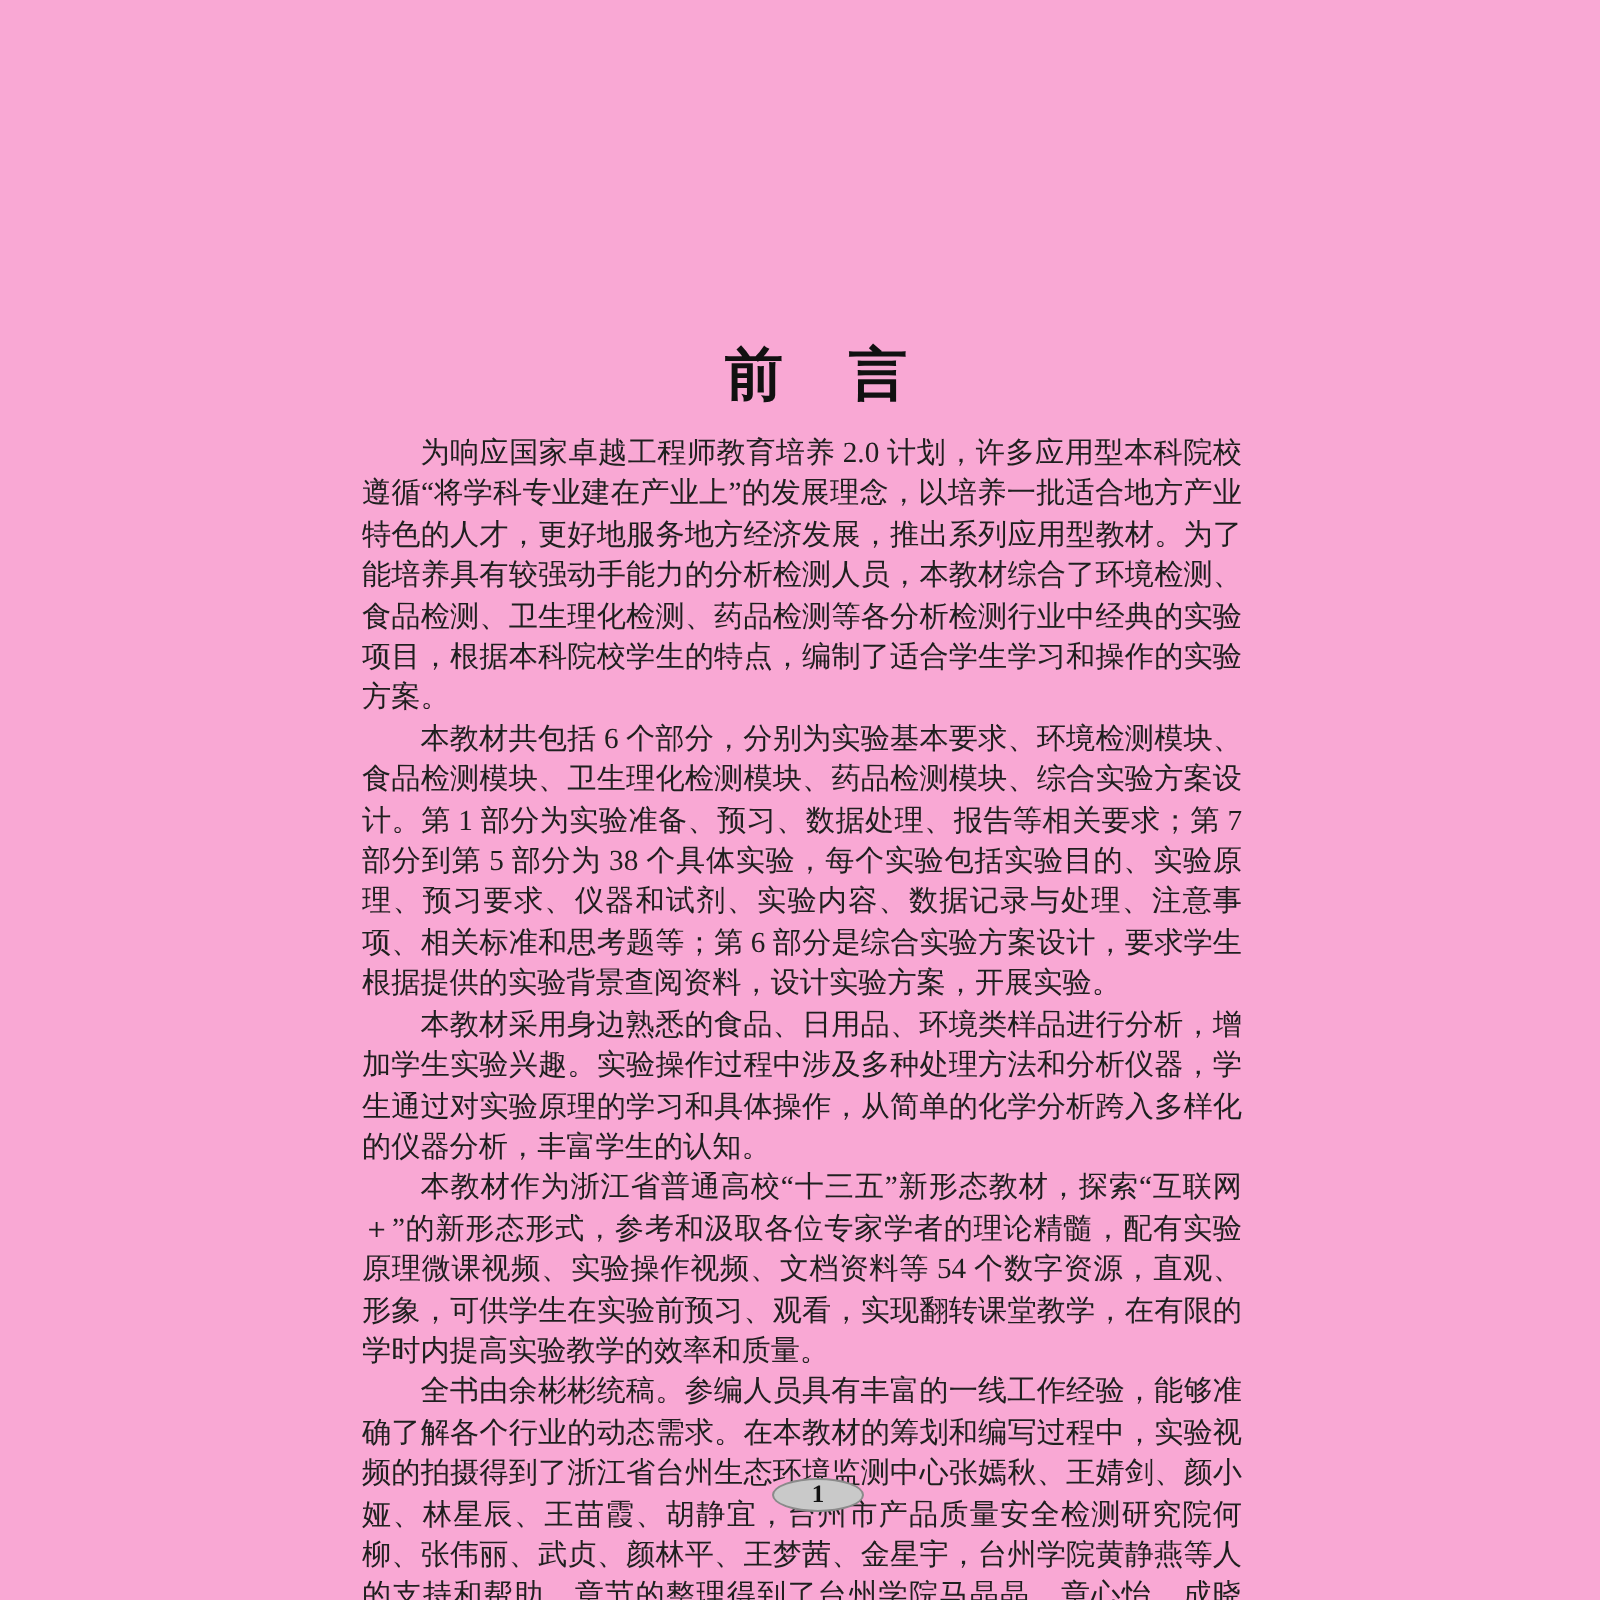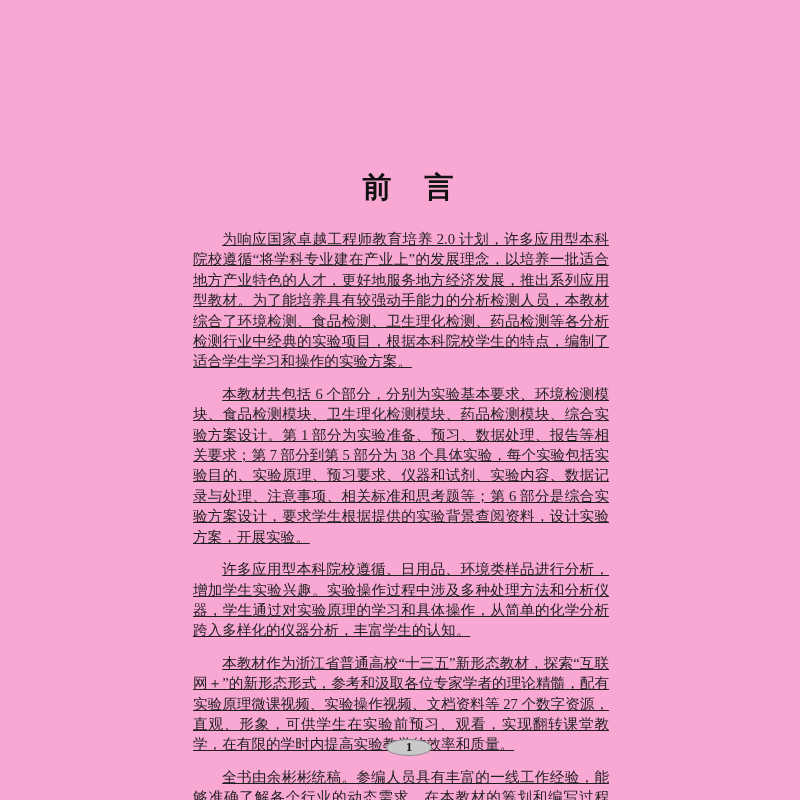--- a/index.html
+++ b/index.html
@@ -33,24 +33,23 @@
     top: 217px;
     left: 181px;
     width: 440px;
     font-size: 14.6px;
     line-height: 20.4px;
     text-align: justify;
     text-justify: inter-ideograph;
     color: #1f1f1f;
   }
   .body-text p {
-    margin: 12px;
+    margin: 0;
     padding: 0;
     text-indent: 2em;
-    text-decoration: underline;
   }
   .page-number-badge {
     position: absolute;
     top: 739px;
     left: 50%;
     transform: translateX(-50%);
     width: 46px;
     height: 17px;
     background: #c9c9c9;
     border: 1px solid #8a8a8a;
@@ -70,22 +69,22 @@
 </head>
 <body>
 
 <div class="sheet">
 
   <div class="page-title">前　言</div>
 
   <div class="body-text">
     <p>为响应国家卓越工程师教育培养 2.0 计划，许多应用型本科院校遵循“将学科专业建在产业上”的发展理念，以培养一批适合地方产业特色的人才，更好地服务地方经济发展，推出系列应用型教材。为了能培养具有较强动手能力的分析检测人员，本教材综合了环境检测、食品检测、卫生理化检测、药品检测等各分析检测行业中经典的实验项目，根据本科院校学生的特点，编制了适合学生学习和操作的实验方案。</p>
     <p>本教材共包括 6 个部分，分别为实验基本要求、环境检测模块、食品检测模块、卫生理化检测模块、药品检测模块、综合实验方案设计。第 1 部分为实验准备、预习、数据处理、报告等相关要求；第 7 部分到第 5 部分为 38 个具体实验，每个实验包括实验目的、实验原理、预习要求、仪器和试剂、实验内容、数据记录与处理、注意事项、相关标准和思考题等；第 6 部分是综合实验方案设计，要求学生根据提供的实验背景查阅资料，设计实验方案，开展实验。</p>
-    <p>许多应用型本科院校遵循、日用品、环境类样品进行分析，增加学生实验兴趣。实验操作过程中涉及多种处理方法和分析仪器，学生通过对实验原理的学习和具体操作，从简单的化学分析跨入多样化的仪器分析，丰富学生的认知。</p>
-    <p>本教材作为浙江省普通高校“十三五”新形态教材，探索“互联网＋”的新形态形式，参考和汲取各位专家学者的理论精髓，配有实验原理微课视频、实验操作视频、文档资料等 27 个数字资源，直观、形象，可供学生在实验前预习、观看，实现翻转课堂教学，在有限的学时内提高实验教学的效率和质量。</p>
+    <p>本教材采用身边熟悉的食品、日用品、环境类样品进行分析，增加学生实验兴趣。实验操作过程中涉及多种处理方法和分析仪器，学生通过对实验原理的学习和具体操作，从简单的化学分析跨入多样化的仪器分析，丰富学生的认知。</p>
+    <p>本教材作为浙江省普通高校“十三五”新形态教材，探索“互联网＋”的新形态形式，参考和汲取各位专家学者的理论精髓，配有实验原理微课视频、实验操作视频、文档资料等 54 个数字资源，直观、形象，可供学生在实验前预习、观看，实现翻转课堂教学，在有限的学时内提高实验教学的效率和质量。</p>
     <p>全书由余彬彬统稿。参编人员具有丰富的一线工作经验，能够准确了解各个行业的动态需求。在本教材的筹划和编写过程中，实验视频的拍摄得到了浙江省台州生态环境监测中心张嫣秋、王婧剑、颜小娅、林星辰、王苗霞、胡静宜，台州市产品质量安全检测研究院何柳、张伟丽、武贞、颜林平、王梦茜、金星宇，台州学院黄静燕等人的支持和帮助，章节的整理得到了台州学院马晶晶、章心怡、成晓叶、龚雅茹的帮助，在此向他们表示衷心的感谢。</p>
 
   </div>
 
   <div class="page-number-badge">
     <span>1</span>
   </div>
 
 </div>
 

